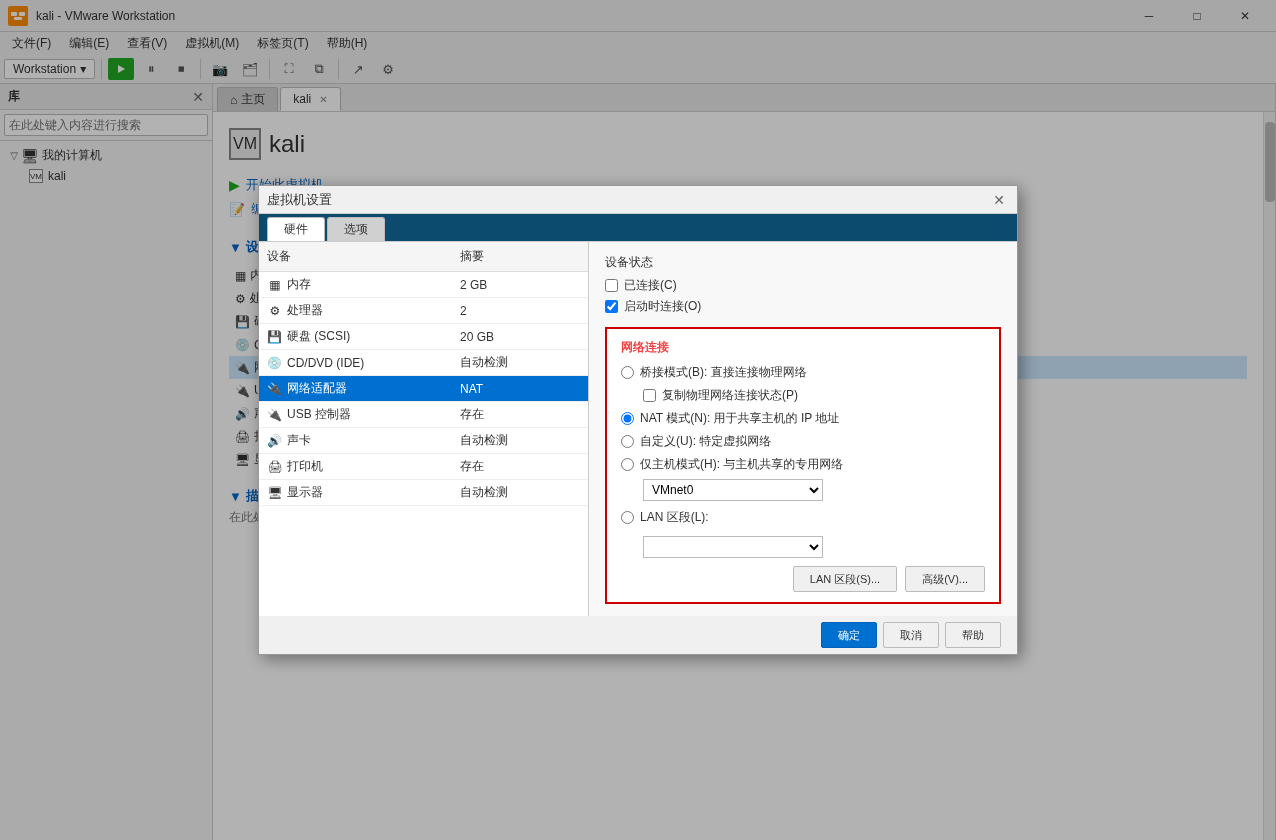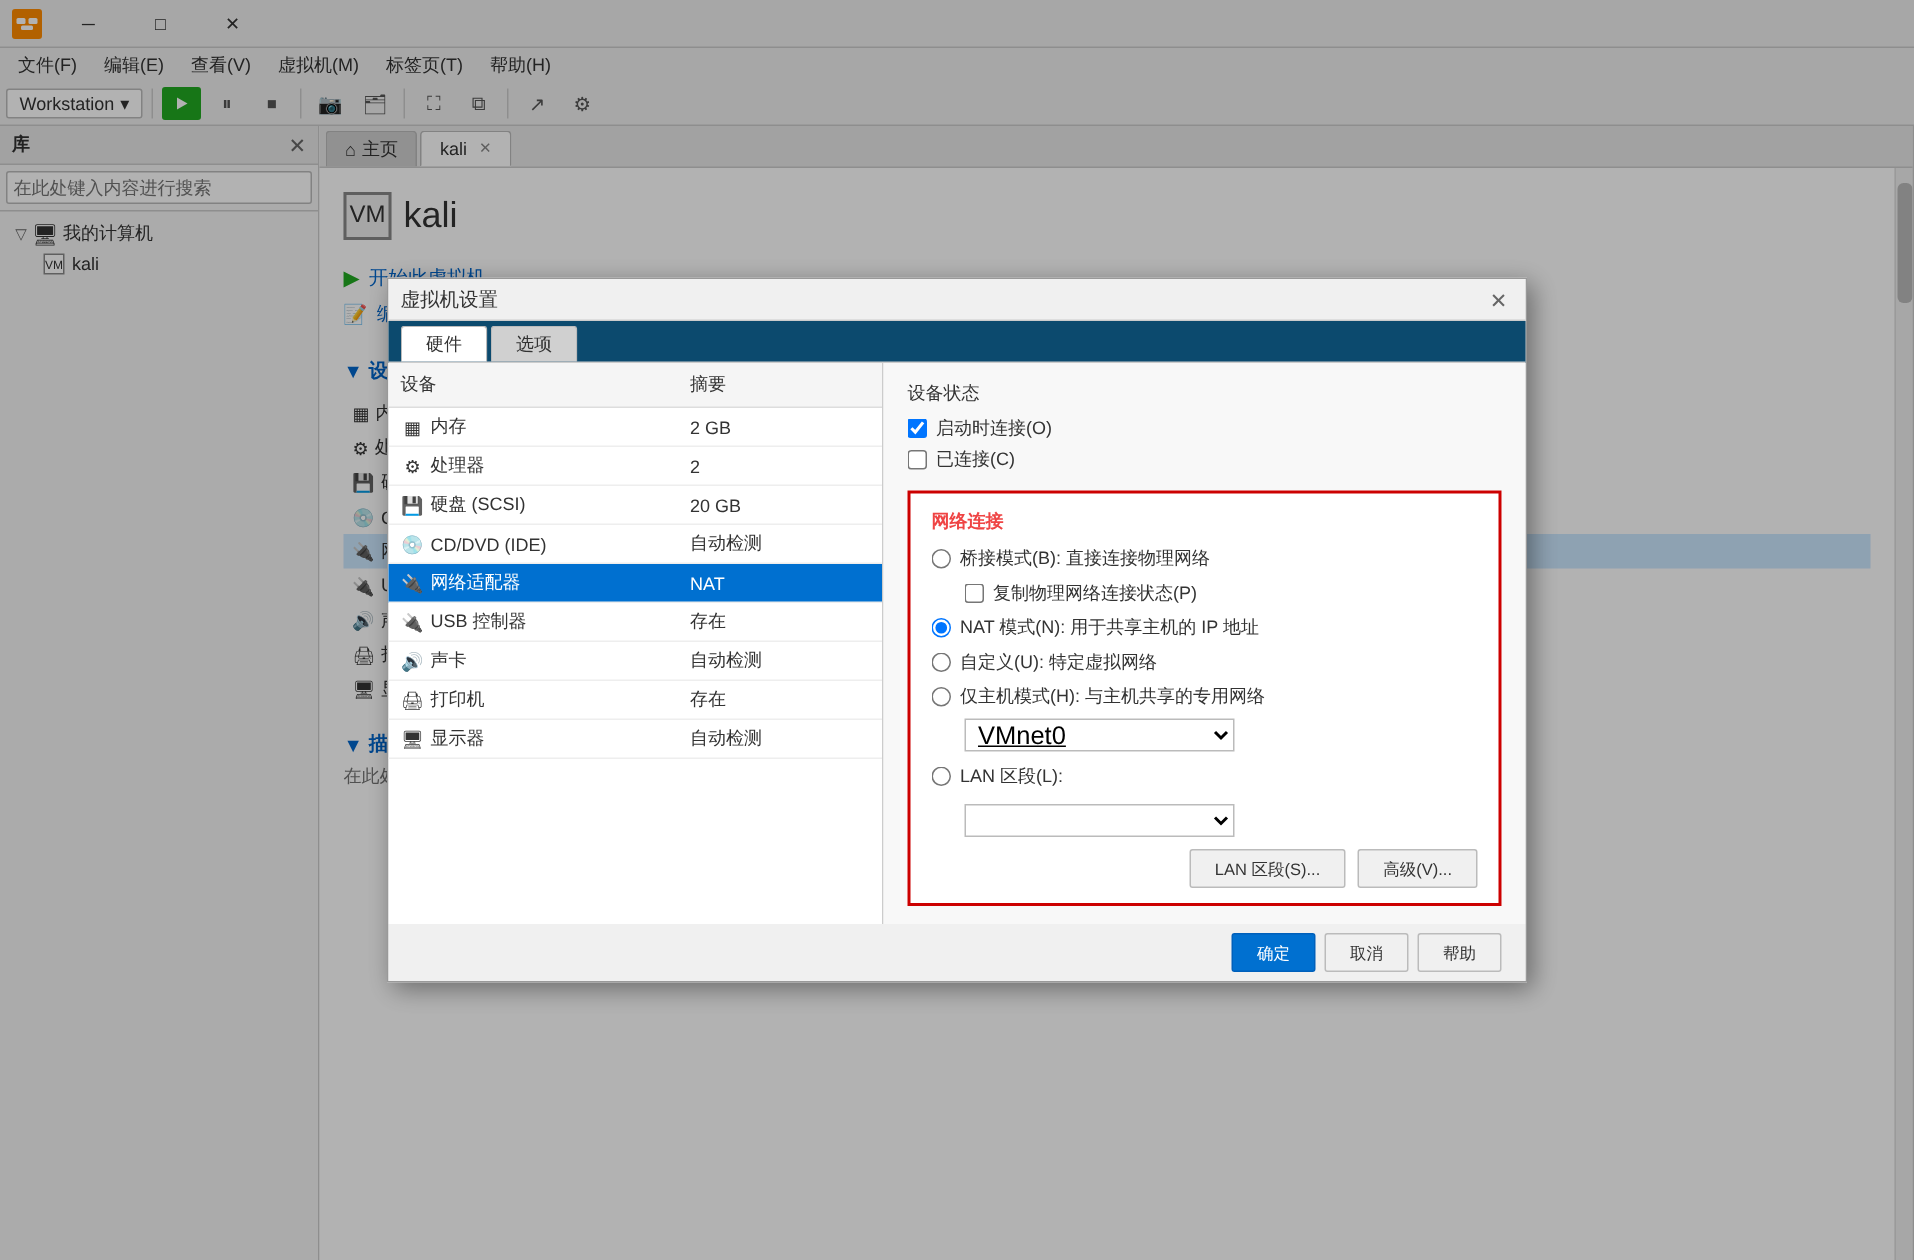--- a/index.html
+++ b/index.html
@@ -92,21 +92,21 @@
     .section-box { border: 2px solid #cc0000; padding: 10px 14px; margin-top: 8px; background: white; }
     .device-status { margin-bottom: 12px; }
     .device-status-title { font-size: 12px; color: #333; margin-bottom: 6px; }
     .checkbox-row { display: flex; align-items: center; gap: 6px; margin-bottom: 4px; font-size: 12px; color: #333; }
     .checkbox-row input[type=checkbox] { cursor: pointer; }
     .network-section-title { font-size: 12px; font-weight: bold; color: #ef4444; margin-bottom: 8px; }
     .radio-row { display: flex; align-items: center; gap: 6px; margin-bottom: 6px; font-size: 12px; color: #333; }
     .radio-row input[type=radio] { cursor: pointer; }
     .radio-indent { margin-left: 22px; margin-bottom: 6px; }
     .radio-indent .checkbox-row { margin-bottom: 0; }
-    .vmnet-select { width: 180px; height: 22px; border: 1px solid #bbb; background: white; font-size: 17px; padding: 0 4px; text-decoration: underline; }
+    .vmnet-select { width: 180px; height: 22px; border: 1px solid #bbb; background: white; font-size: 12px; padding: 0 4px; }
     .lan-dropdown { width: 180px; height: 22px; border: 1px solid #bbb; background: white; font-size: 12px; padding: 0 4px; margin-top: 4px; }
     .btn { height: 26px; padding: 0 16px; border: 1px solid #bbb; background: #f0f0f0; cursor: pointer; font-size: 11px; color: #333; border-radius: 2px; }
     .btn.blue { background: #0070d0; color: white; border-color: #0060bb; }
     .dialog-bottom { display: flex; }
     .dialog-bottom-left { width: 330px; border-right: 1px solid #ccc; padding: 6px 8px; display: flex; gap: 6px; background: #f0f0f0; }
     .dialog-bottom-right { flex: 1; padding: 6px 16px; display: flex; justify-content: flex-end; gap: 6px; background: #f0f0f0; }
     .select-wrapper { position: relative; display: inline-block; }
   </style>
 </head>
 <body>
@@ -114,20 +114,21 @@
 <div class="vmware-window">
 
   <div class="title-bar">
     <div class="title-bar-logo">
       <svg width="16" height="16" viewBox="0 0 16 16">
         <rect x="1" y="4" width="6" height="4" fill="#fff" rx="1"></rect>
         <rect x="9" y="4" width="6" height="4" fill="#fff" rx="1"></rect>
         <rect x="4" y="9" width="8" height="3" fill="#fff" rx="1"></rect>
       </svg>
     </div>
+    <div class="title-bar-text">kali - VMware Workstation</div>
     <div class="title-bar-controls">
       <button class="title-btn">─</button>
       <button class="title-btn">□</button>
       <button class="title-btn close">✕</button>
     </div>
   </div>
 
   <div class="toolbar">
     <div class="menubar">
       <span class="menu-item">文件(F)</span>
@@ -387,26 +388,26 @@
             <div class="dev-summary">自动检测</div>
           </div>
         </div>
       </div>
 
       <div class="dialog-right">
 
         <div class="device-status">
           <div class="device-status-title">设备状态</div>
           <div class="checkbox-row">
+            <input type="checkbox" id="cb-connected" style="">
+            <label for="cb-connected">已连接(C)</label>
+          </div>
+          <div class="checkbox-row">
             <input type="checkbox" id="cb-autoconnect" checked="" style="">
             <label for="cb-autoconnect">启动时连接(O)</label>
-          </div>
-          <div class="checkbox-row">
-            <input type="checkbox" id="cb-connected" style="">
-            <label for="cb-connected">已连接(C)</label>
           </div>
         </div>
 
         <div class="section-box">
           <div class="network-section-title">网络连接</div>
           <div class="radio-row">
             <input type="radio" name="netmode" id="r-bridge" style="">
             <label for="r-bridge">桥接模式(B): 直接连接物理网络</label>
           </div>
           <div class="radio-indent">

